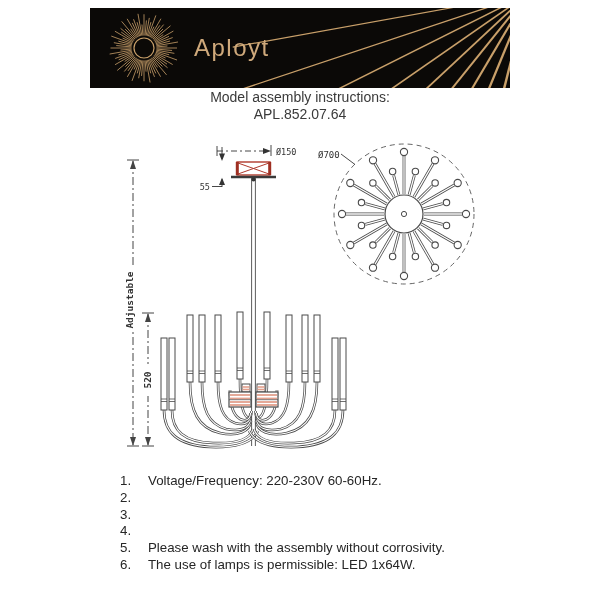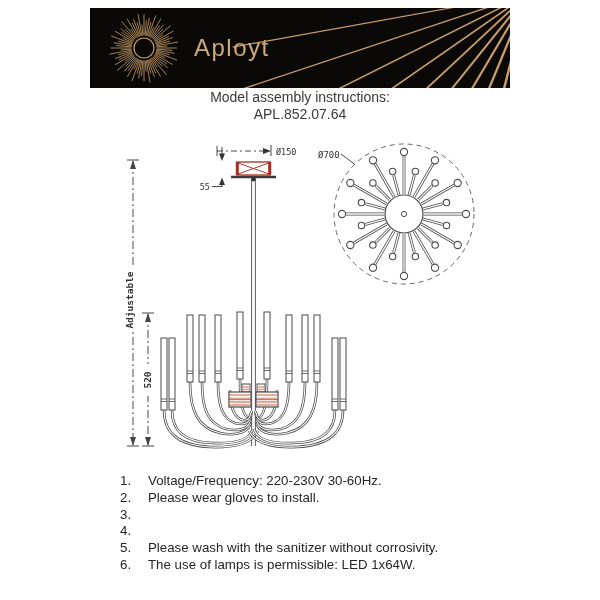--- a/index.html
+++ b/index.html
@@ -354,35 +354,34 @@
       <g>
         <text x="318" y="158" font-size="9" font-family="DejaVu Sans Mono, monospace">Ø700</text>
         <line x1="341" y1="154" x2="355" y2="164.5" stroke="#333" stroke-width="0.9"></line>
       </g>
     </g>
   </svg>
 
   <ol class="instructions">
     <li>
         <span class="num">1.</span>
-        <span>Voltage/Frequency: 220-230V 30-60Hz.</span>
+        <span>Voltage/Frequency: 220-230V 60-60Hz.</span>
       </li>
     <li>
         <span class="num">2.</span>
-        <span>Please wear gloves to install.</span>
       </li>
     <li>
         <span class="num">3.</span>
       </li>
     <li>
         <span class="num">4.</span>
       </li>
     <li>
         <span class="num">5.</span>
-        <span>Please wash with the sanitizer without corrosivity.</span>
+        <span>Please wash with the assembly without corrosivity.</span>
       </li>
     <li>
         <span class="num">6.</span>
         <span>The use of lamps is permissible: LED 1x64W.</span>
       </li>
   </ol>
 
 </div>
 
 </body></html>

